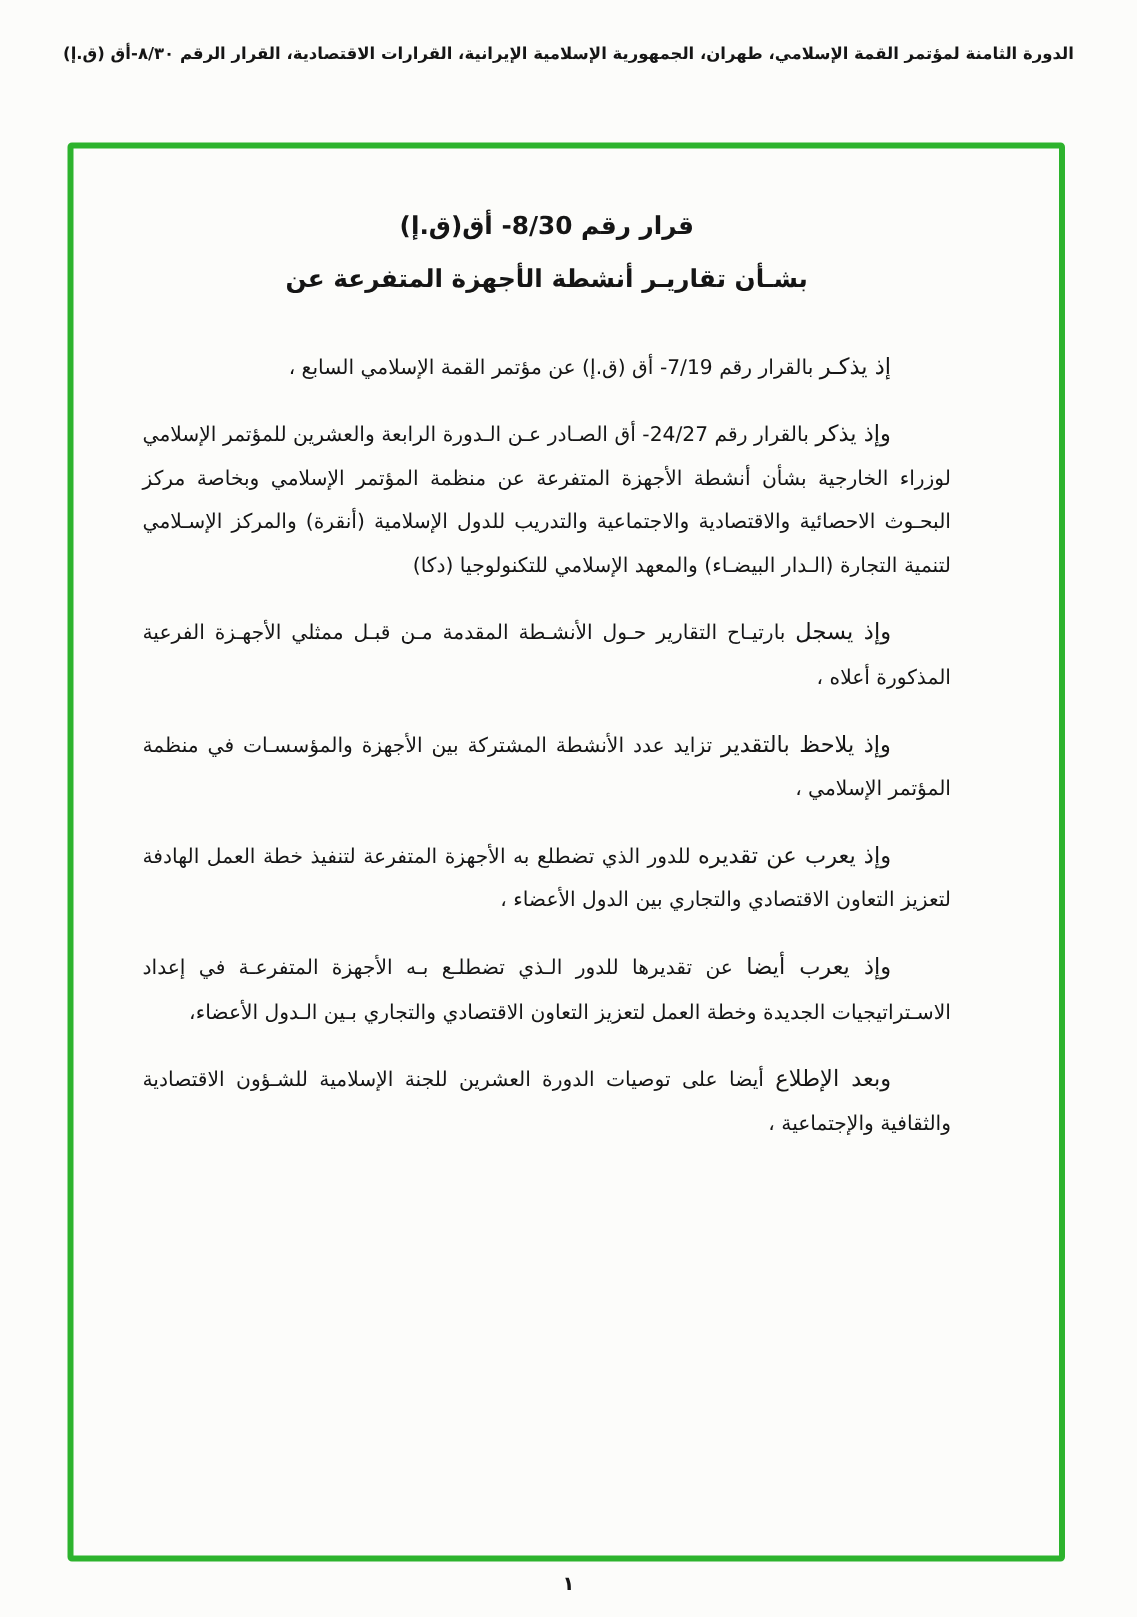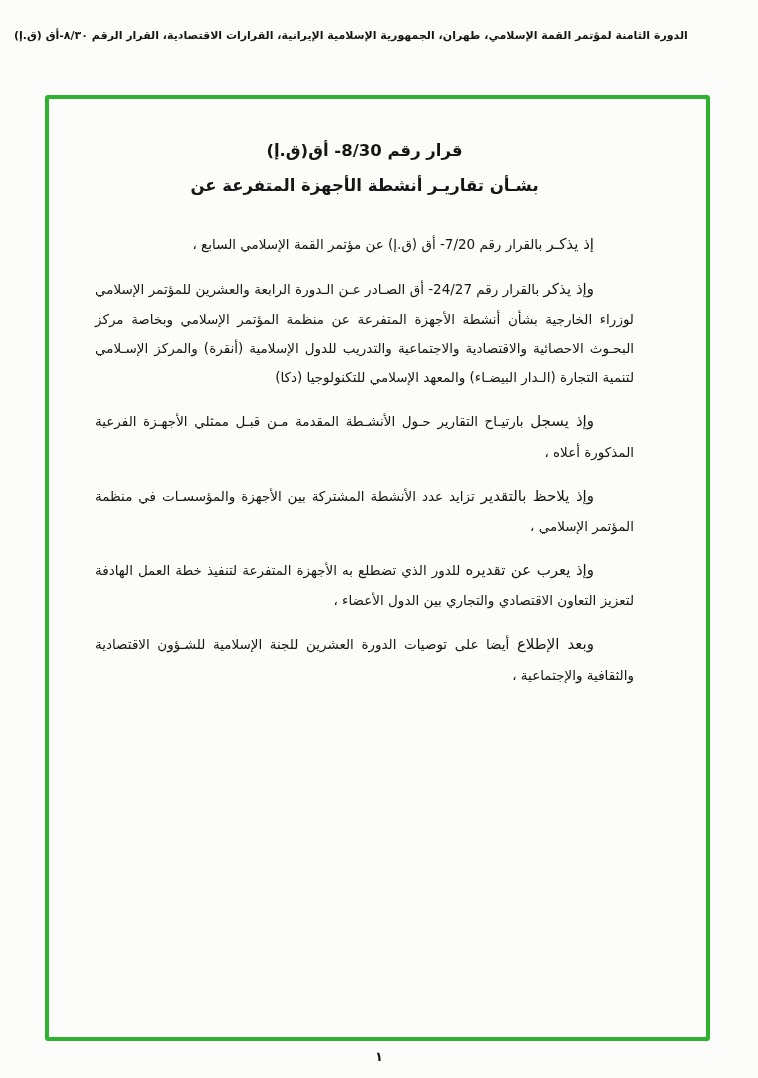--- a/index.html
+++ b/index.html
@@ -12,21 +12,21 @@
   }
   .sheet {
     position: relative;
     width: 758px; height: 1078px;
     background: #fcfcfa;
     overflow: hidden;
   }
   .top-header {
     position: absolute;
     top: 28px; right: 14px; left: 14px;
-    text-align: left;
+    text-align: center;
   }
   .hdr-line1 {
     font-size: 11px;
     font-weight: bold;
     line-height: 1.5;
     white-space: nowrap;
   }
   .hdr-line2 {
     font-size: 9px;
     font-weight: bold;
@@ -81,21 +81,21 @@
   <div class="frame" style="border-color: rgb(45, 179, 45);">
 
     <div class="title">
       <div>قرار رقم 8/30- أق(ق.إ)</div>
       <div>بشـأن تقاريـر أنشطة الأجهزة المتفرعة عن</div>
     </div>
 
 
     <p class="para">
       <span class="lead">إذ يذكـر</span>
-      <span class="ptext">بالقرار رقم 7/20- أق (ق.إ) عن مؤتمر القمة الإسلامي السابع ،</span>
+      <span class="ptext">بالقرار رقم 7/19- أق (ق.إ) عن مؤتمر القمة الإسلامي السابع ،</span>
     </p>
 
     <p class="para">
       <span class="lead">وإذ يذكر</span>
       <span class="ptext">بالقرار رقم 24/27- أق الصـادر عـن الـدورة الرابعة والعشرين للمؤتمر الإسلامي لوزراء الخارجية بشأن أنشطة الأجهزة المتفرعة عن منظمة المؤتمر الإسلامي وبخاصة مركز البحـوث الاحصائية والاقتصادية والاجتماعية والتدريب للدول الإسلامية (أنقرة) والمركز الإسـلامي لتنمية التجارة (الـدار البيضـاء) والمعهد الإسلامي للتكنولوجيا (دكا)</span>
     </p>
 
     <p class="para">
       <span class="lead">وإذ يسجل</span>
       <span class="ptext">بارتيـاح التقارير حـول الأنشـطة المقدمة مـن قبـل ممثلي الأجهـزة الفرعية المذكورة أعلاه ،</span>
@@ -104,20 +104,24 @@
     <p class="para">
       <span class="lead">وإذ يلاحظ بالتقدير</span>
       <span class="ptext">تزايد عدد الأنشطة المشتركة بين الأجهزة والمؤسسـات في منظمة المؤتمر الإسلامي ،</span>
     </p>
 
     <p class="para">
       <span class="lead">وإذ يعرب عن تقديره</span>
       <span class="ptext">للدور الذي تضطلع به الأجهزة المتفرعة لتنفيذ خطة العمل الهادفة لتعزيز التعاون الاقتصادي والتجاري بين الدول الأعضاء ،</span>
     </p>
 
+    <p class="para">
+      <span class="lead">وإذ يعرب أيضا</span>
+      <span class="ptext">عن تقديرها للدور الـذي تضطلـع بـه الأجهزة المتفرعـة في إعداد الاسـتراتيجيات الجديدة وخطة العمل لتعزيز التعاون الاقتصادي والتجاري بـين الـدول الأعضاء،</span>
+    </p>
 
     <p class="para">
       <span class="lead">وبعد الإطلاع</span>
       <span class="ptext">أيضا على توصيات الدورة العشرين للجنة الإسلامية للشـؤون الاقتصادية والثقافية والإجتماعية ،</span>
     </p>
 
   </div>
 
   <div class="page-number">١</div>
 

